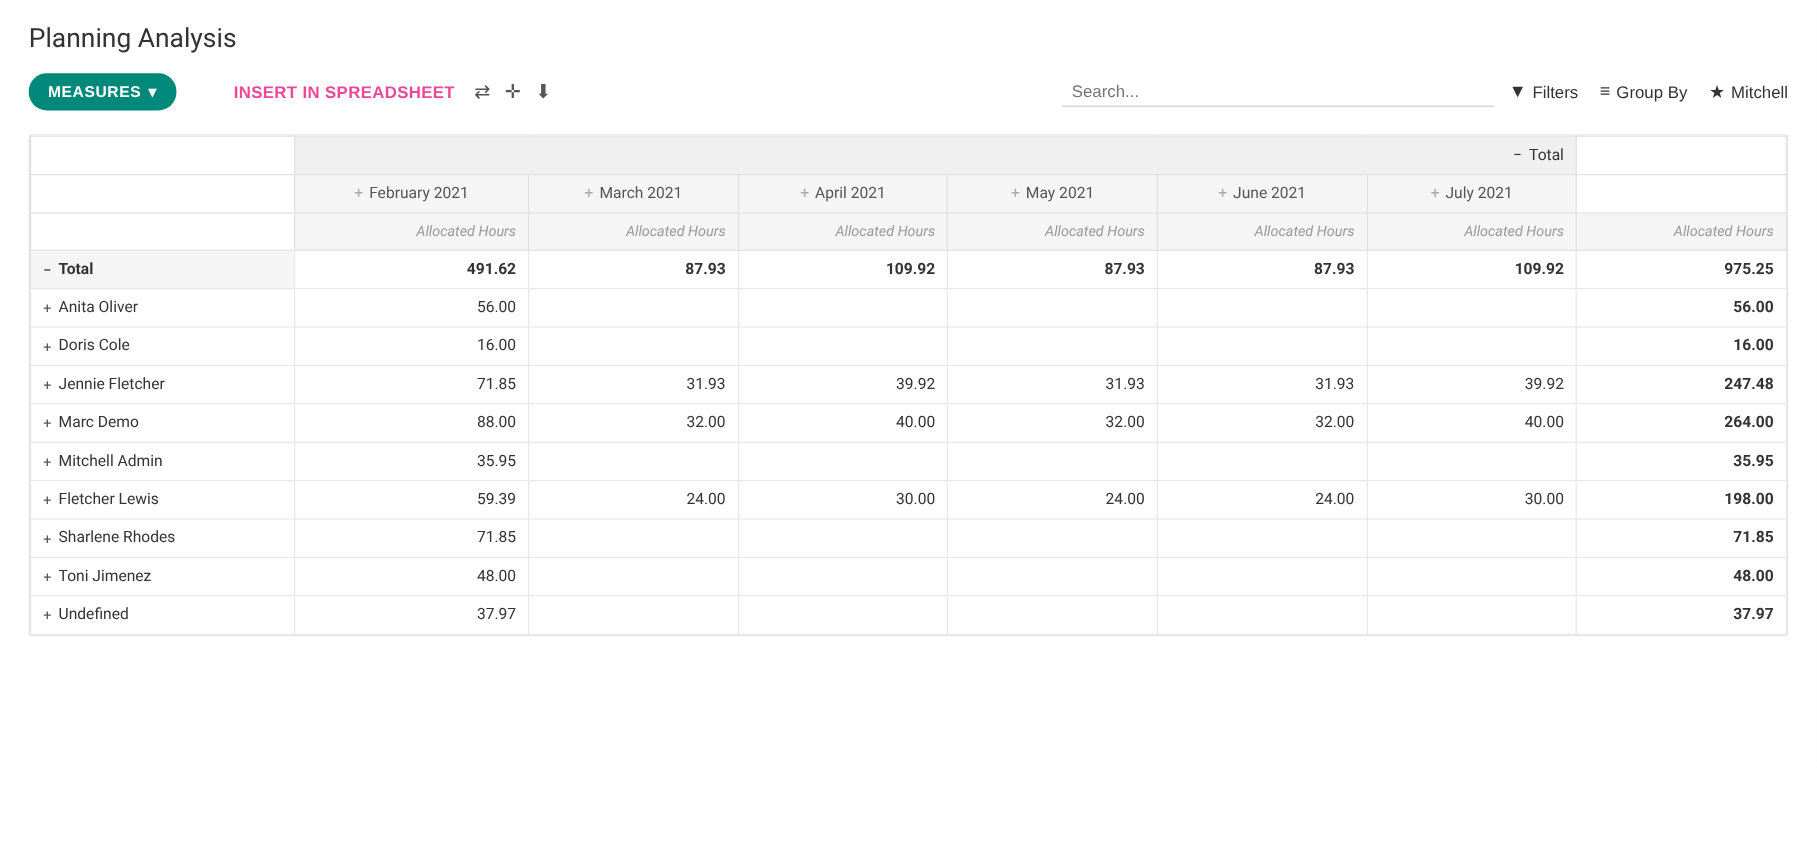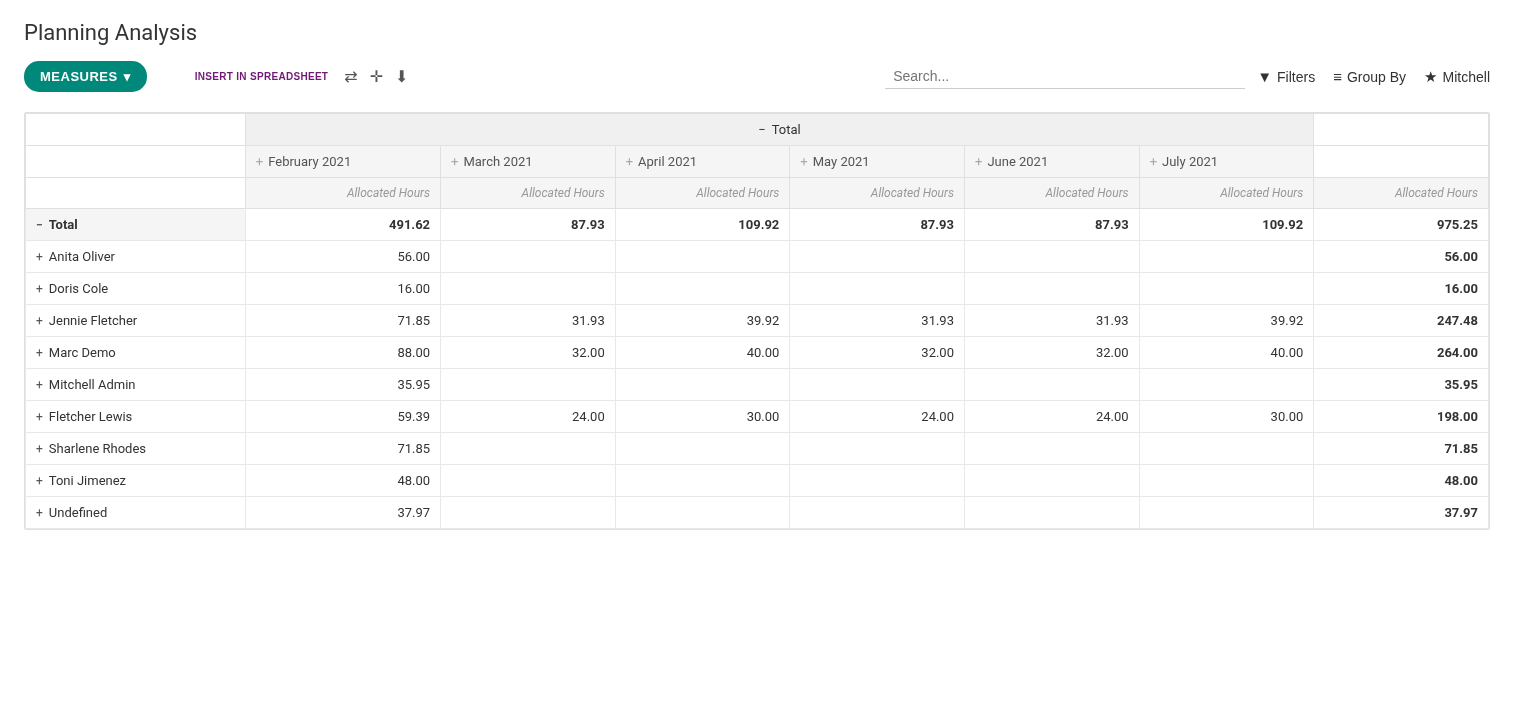--- a/index.html
+++ b/index.html
@@ -35,23 +35,23 @@
       cursor: pointer;
       font-size: 13px;
       font-weight: 600;
       display: flex;
       align-items: center;
       gap: 6px;
       letter-spacing: 0.5px;
     }
     .btn-insert {
       background: transparent;
-      color: #701a75;
+      color: #ec4899;
       border: none;
-      font-size: 10px;
+      font-size: 14px;
       font-weight: 600;
       cursor: pointer;
       letter-spacing: 0.3px;
       padding-left: 36px;
     }
     .toolbar-icons {
       display: flex;
       gap: 12px;
       align-items: center;
       margin-left: 4px;
@@ -97,21 +97,21 @@
     }
     table {
       border-collapse: collapse;
       width: 100%;
       min-width: 900px;
     }
     thead tr th {
       background: #f5f5f5;
       border: 1px solid #e0e0e0;
       padding: 8px 10px;
-      text-align: left;
+      text-align: center;
       font-weight: 400;
       font-size: 13px;
       color: #555;
       white-space: nowrap;
     }
     thead tr.header-row-1 th {
       font-size: 13px;
       color: #333;
     }
     thead tr.header-row-2 th {
@@ -197,21 +197,21 @@
       </button>
     </div>
   </div>
 
   <div class="table-wrapper">
     <table>
       <thead>
 
         <tr class="header-row-1">
           <th style="background:#fff; border-color:#e0e0e0;"></th>
-          <th colspan="6" class="total-header" style="text-align:center;">
+          <th colspan="6" class="total-header" style="text-align:right;">
             <span style="margin-right:6px;">−</span><span>Total</span>
           </th>
           <th style="background:#fff; border-color:#e0e0e0;"></th>
         </tr>
 
         <tr class="header-row-2" id="month-header-row">
         <th style="background: rgb(255, 255, 255);"></th>
             <th class="month-header"><span style="margin-right:5px; color:#aaa;">+</span>February 2021</th>
             <th class="month-header"><span style="margin-right:5px; color:#aaa;">+</span>March 2021</th>
             <th class="month-header"><span style="margin-right:5px; color:#aaa;">+</span>April 2021</th>

